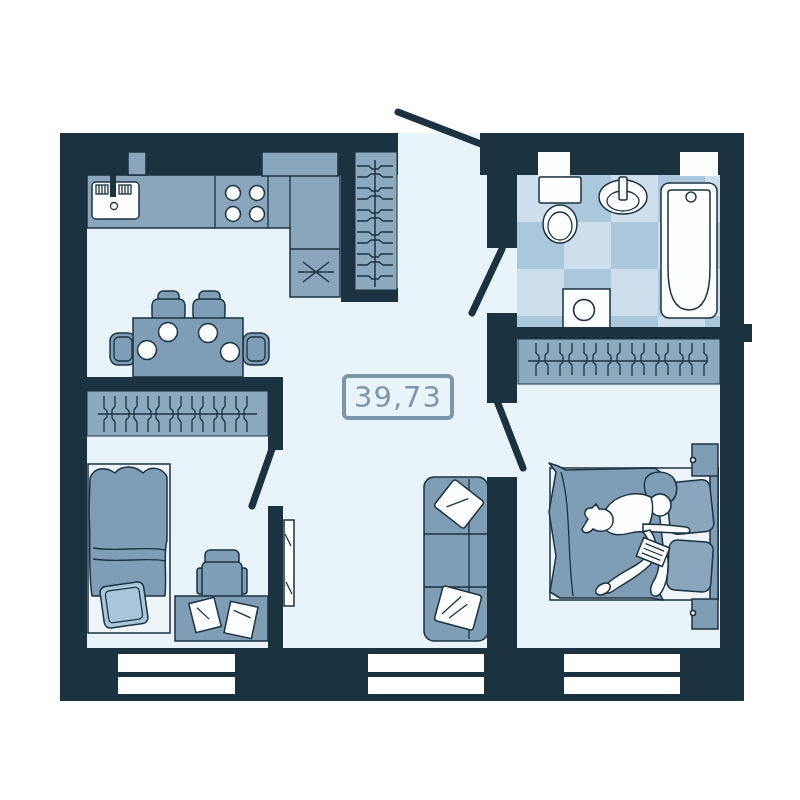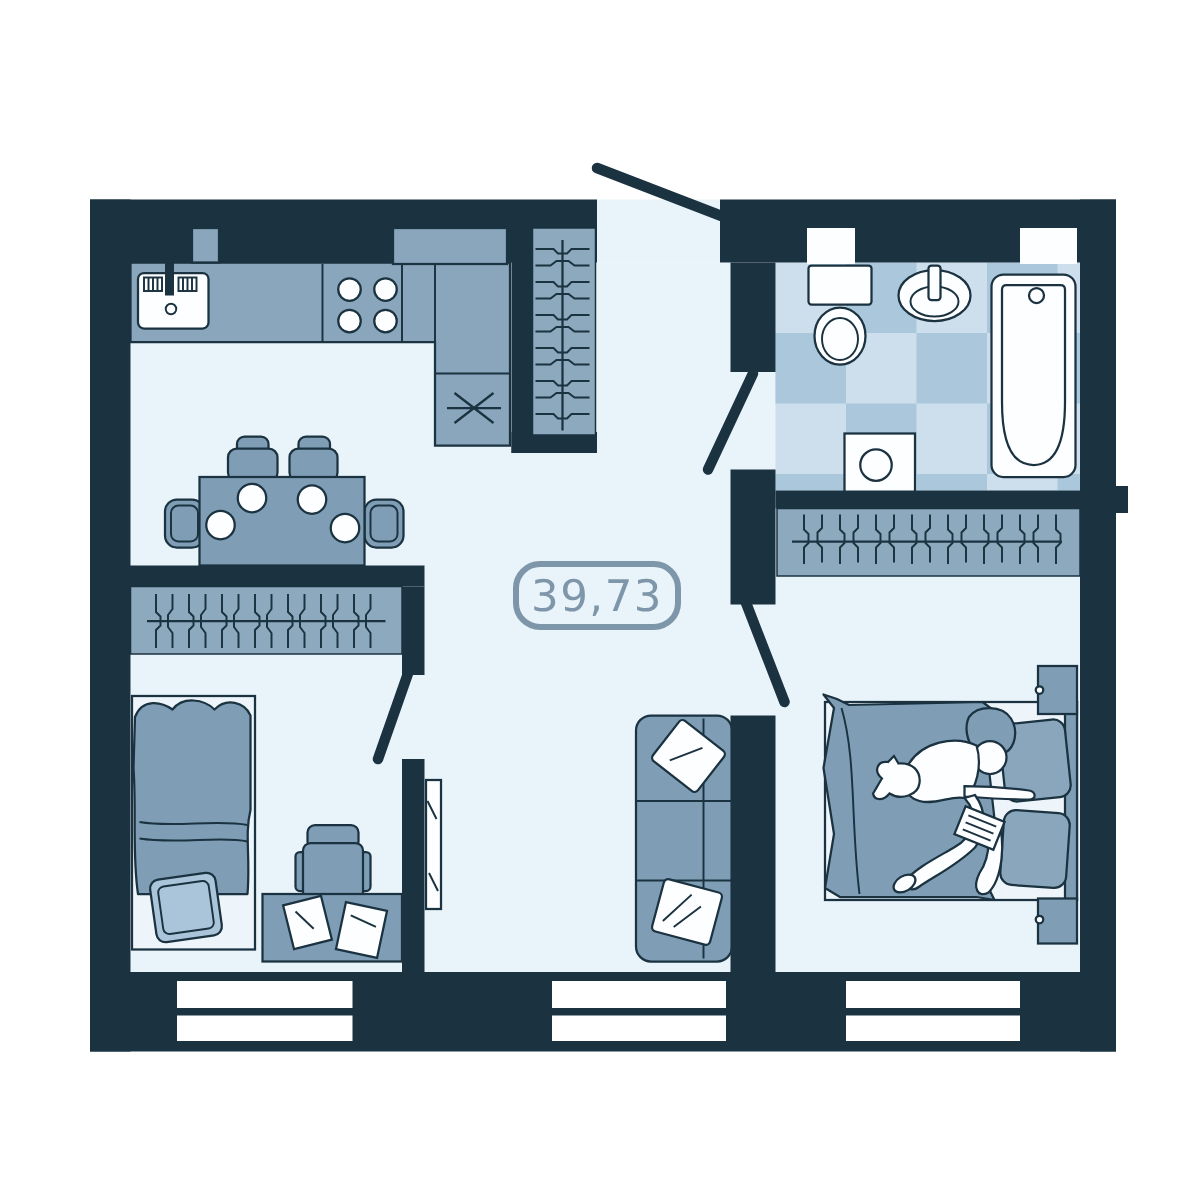--- a/index.html
+++ b/index.html
@@ -16,21 +16,21 @@
   .white  {fill:var(--c-fixture-white,#fdfeff);stroke:var(--c-wall,#1b3240);stroke-width:1.5;}
   .sheet  {fill:var(--c-sheet,#eef5fa);stroke:var(--c-wall,#1b3240);stroke-width:1.5;}
   .pillow {fill:var(--c-pillow,#aac5d9);stroke:var(--c-wall,#1b3240);stroke-width:1.5;}
   .tileL  {fill:var(--c-tile-light,#cddfed);}
   .tileD  {fill:var(--c-tile-dark,#abc7db);}
   .ln     {fill:none;stroke:var(--c-wall,#1b3240);stroke-width:1.5;}
   .ln2    {fill:none;stroke:var(--c-wall,#1b3240);stroke-width:1.3;}
   .leaf   {fill:none;stroke:var(--c-wall,#1b3240);stroke-width:7;stroke-linecap:round;}
   .winbar {fill:#ffffff;}
   .area-label{position:absolute;left:342px;top:374px;width:112px;height:46px;box-sizing:border-box;
-      border:4px solid var(--c-label,#7e96a9);border-radius:18px;display:flex;align-items:center;
+      border:4px solid var(--c-label,#7e96a9);border-radius:6px;display:flex;align-items:center;
       justify-content:center;font-size:29px;letter-spacing:1px;color:var(--c-label,#7e96a9);}
 </style>
 </head>
 <body>
 
 <div class="stage">
   <svg width="800" height="800" viewBox="0 0 800 800">
 
     <g>
       <rect class="floor" x="87" y="175" width="633" height="473"></rect>

